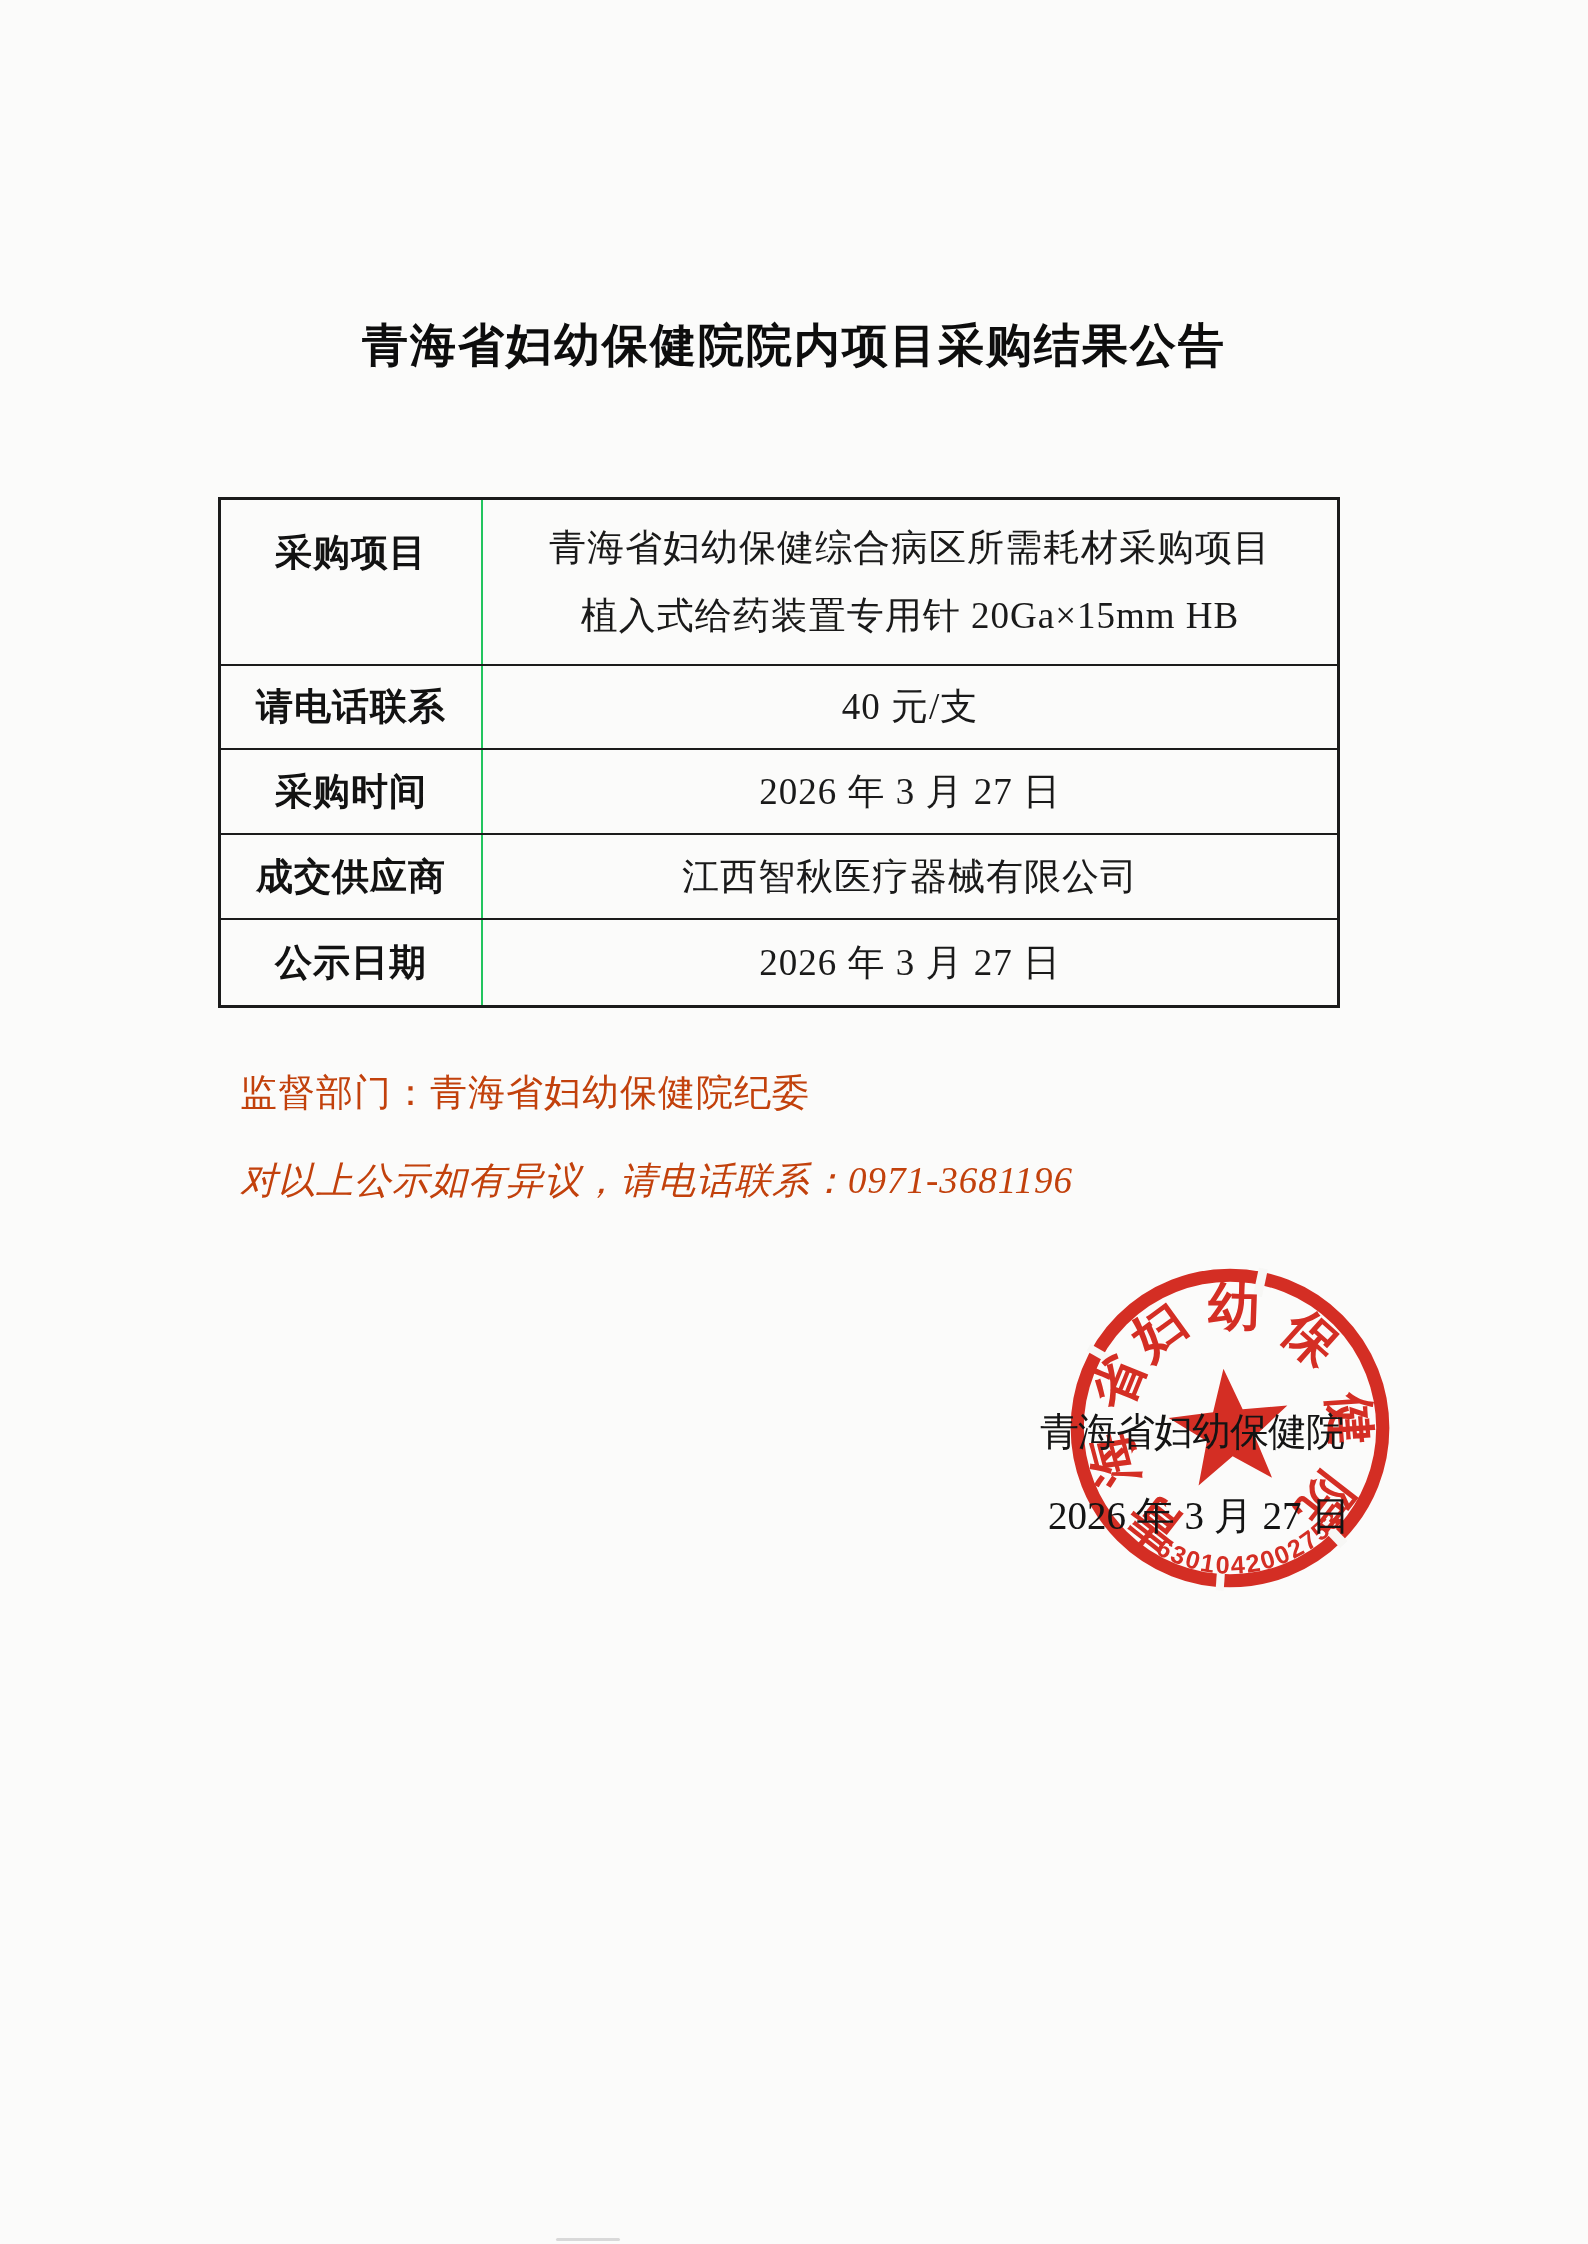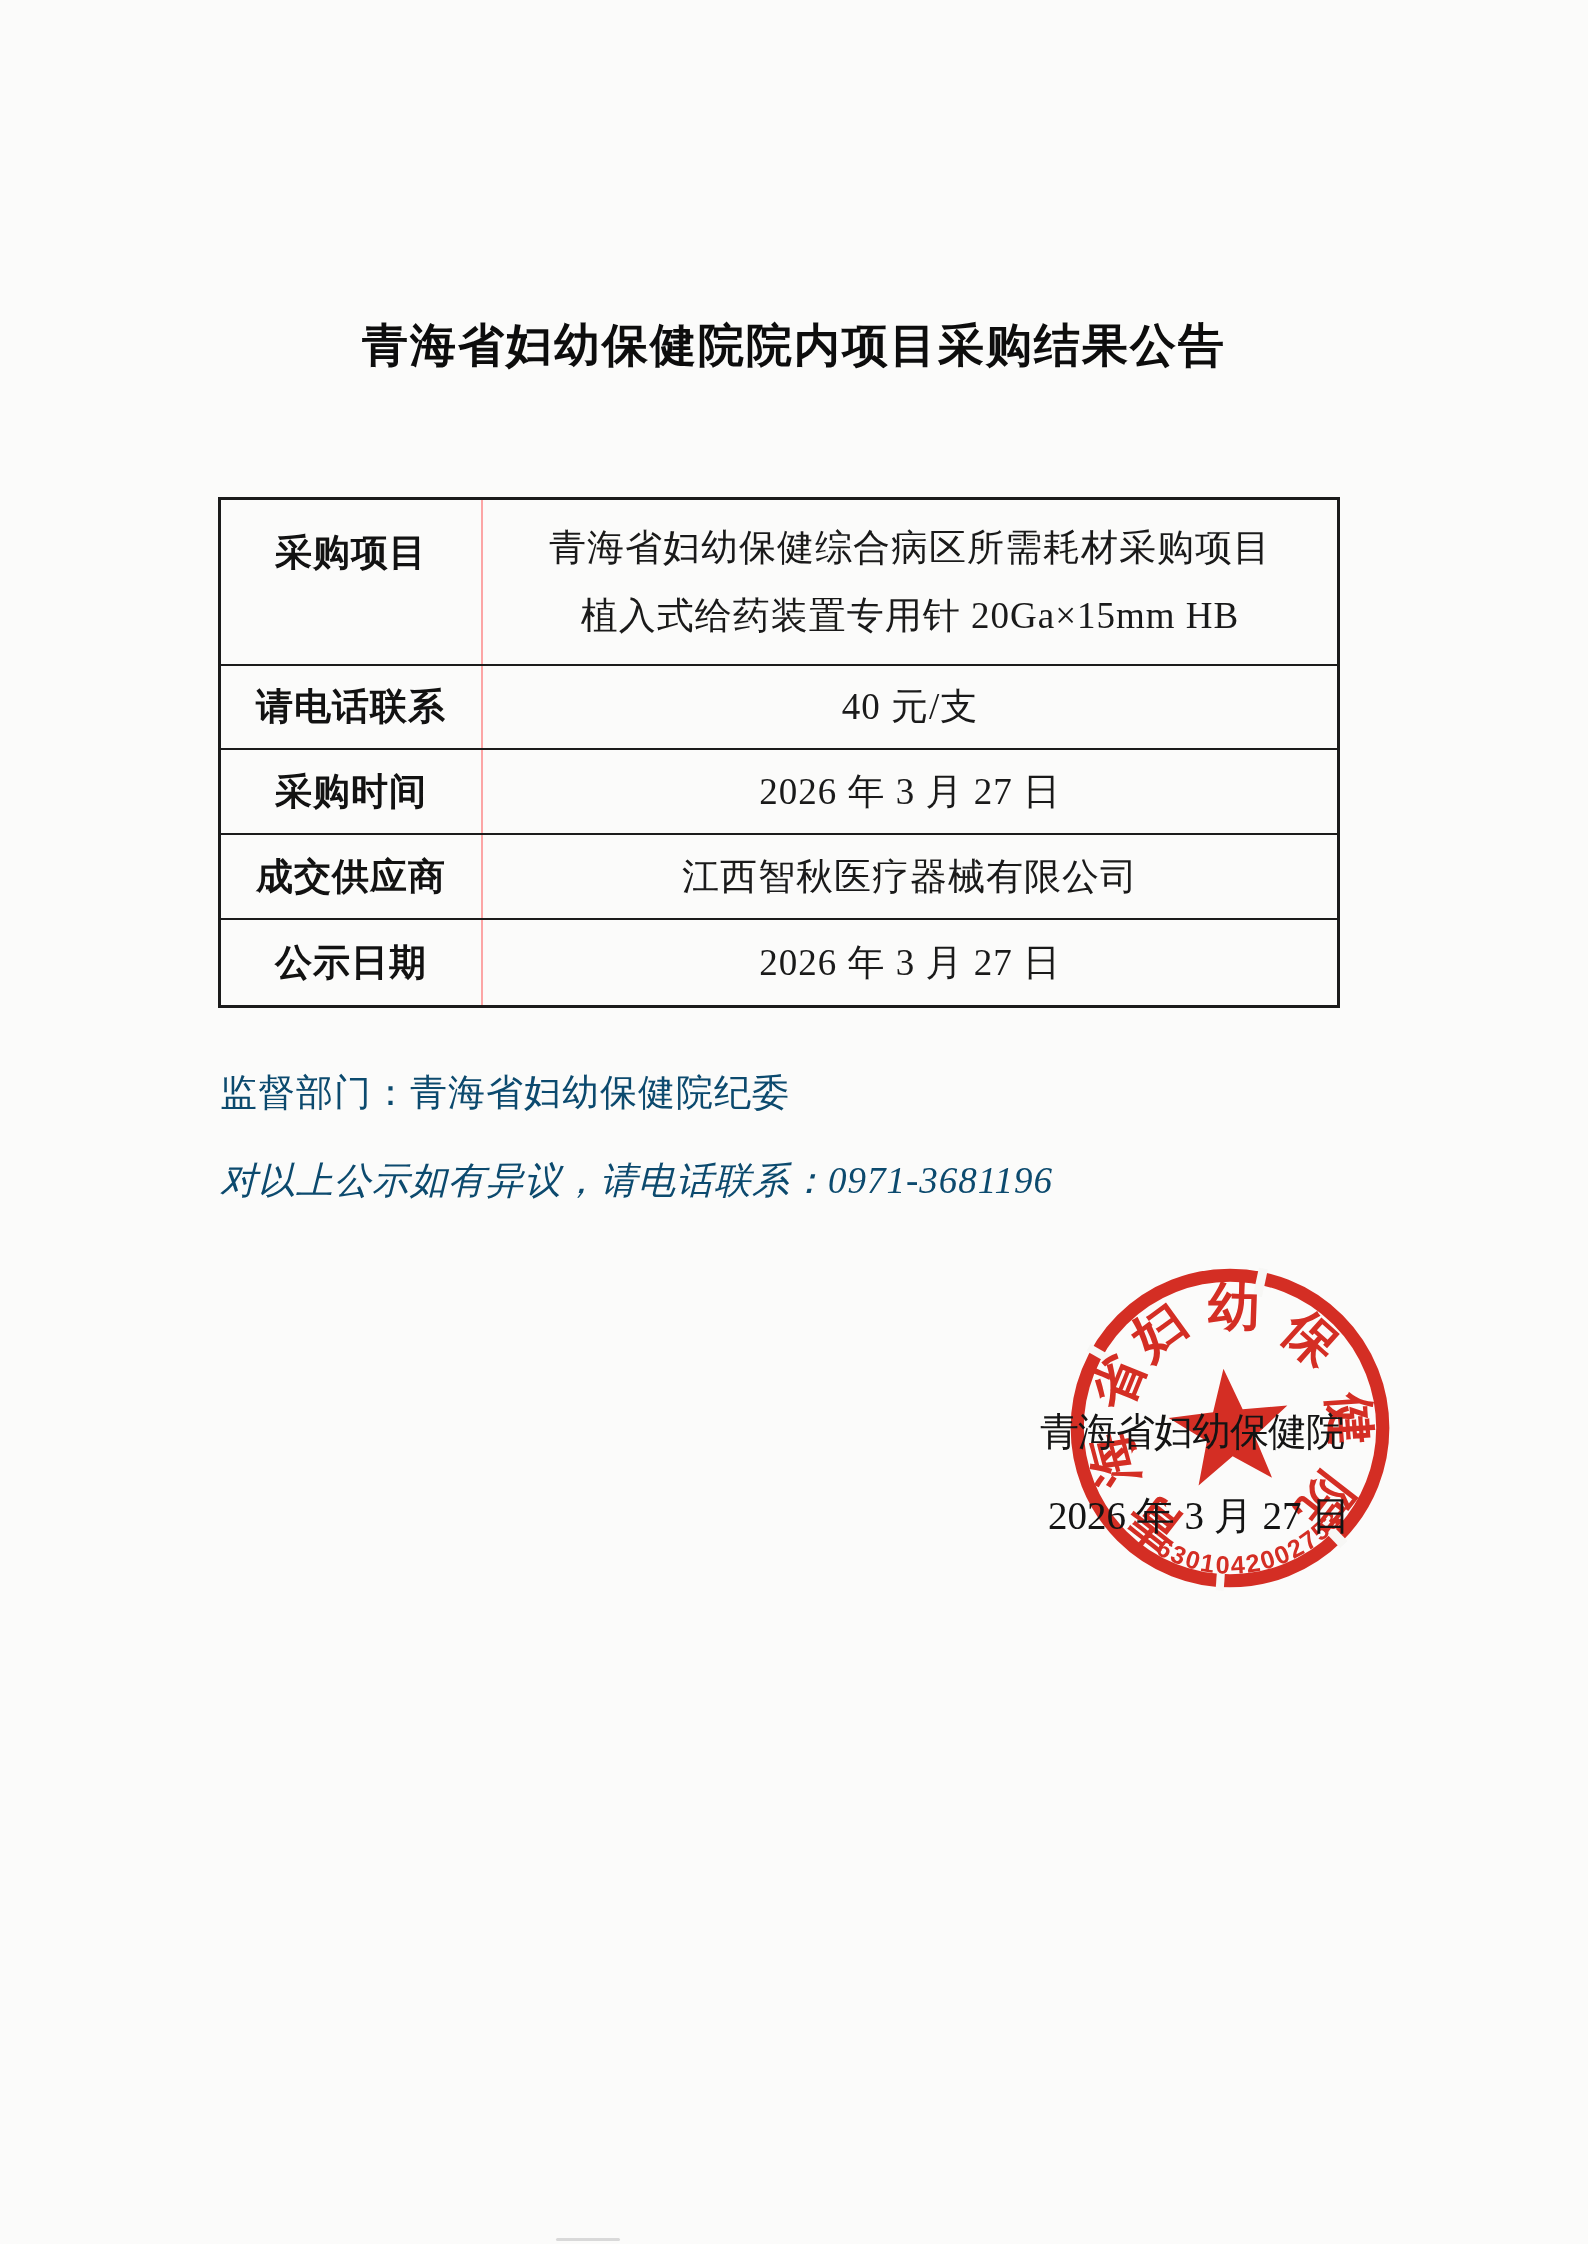--- a/index.html
+++ b/index.html
@@ -33,21 +33,21 @@
   }
   .trow{display:flex;border-bottom:2px solid #1b1b1b;}
   .trow:last-child{border-bottom:none;}
   .r1{height:164px;}
   .r2{height:82px;}
   .r3{height:83px;}
   .r4{height:83px;}
   .r5{height:85px;}
   .tlabel{
     width:262px;flex:0 0 262px;
-    border-right:2px solid #fca5a5;
+    border-right:2px solid #22c55e;
     display:flex;align-items:center;justify-content:center;
     font-family:Liberation Serif, serif;
     font-weight:bold;
     font-size:37px;letter-spacing:1px;
     color:#121212;
     box-sizing:border-box;
   }
   .r1 .tlabel{align-items:flex-start;padding-top:28px;}
   .tvalue{
     flex:1;
@@ -57,23 +57,23 @@
     text-align:center;
   }
   .tvalue.two-line{
     flex-direction:column;
     justify-content:space-evenly;
     padding:4px 0;
   }
   
   .note{
     position:absolute;
-    left:220px;margin:0;
+    left:240px;margin:0;
     font-size:37px;letter-spacing:1px;
-    color:#0c4a6e;
+    color:#c2410c;
     white-space:nowrap;
   }
   .note1{top:1068px;}
   .note2{top:1156px;font-style:italic;}
   
   .seal{
     position:absolute;
     left:1058px;top:1256px;
     width:344px;height:344px;
     mix-blend-mode:multiply;

